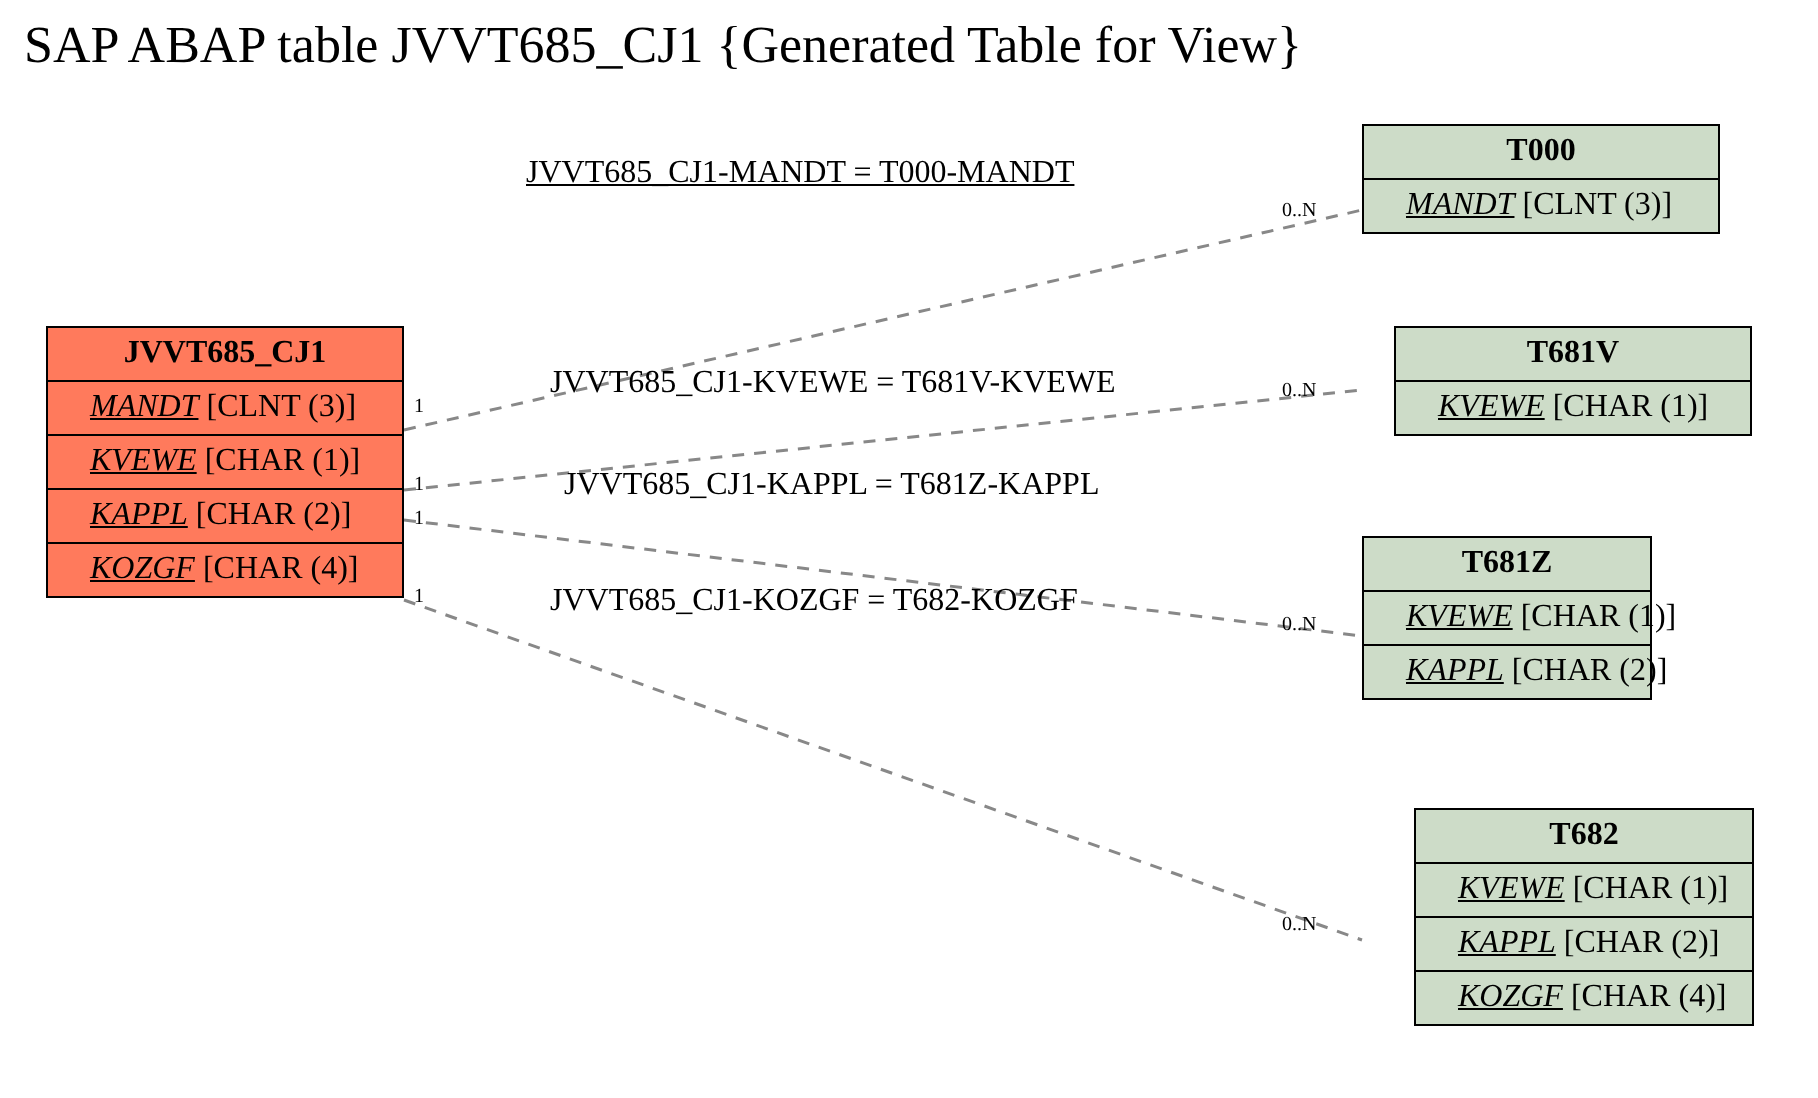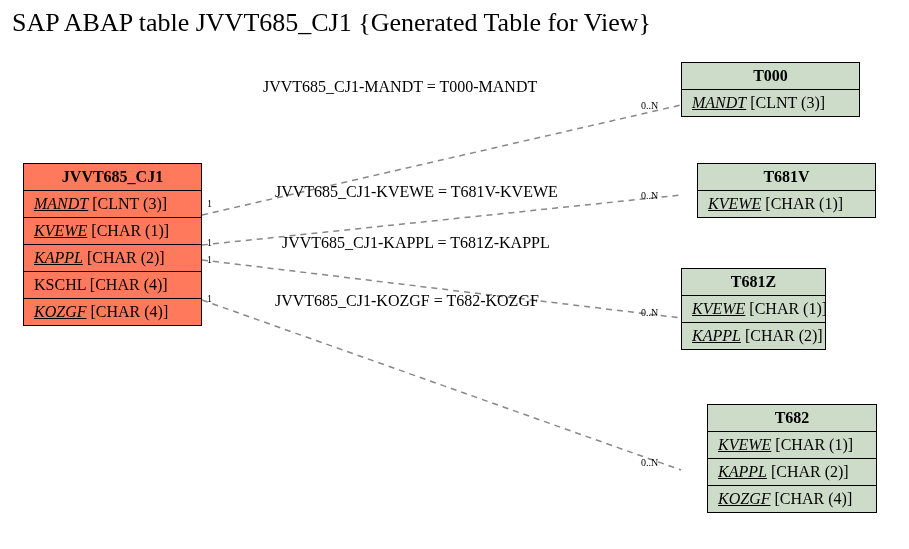--- a/index.html
+++ b/index.html
@@ -29,21 +29,21 @@
     font-size: 16px;
   }
   .entity .hdr {
     font-weight: bold;
     text-align: center;
     padding: 4px 6px;
     border-bottom: 1px solid #000;
     white-space: nowrap;
   }
   .entity .row {
-    padding: 4px 10px;
+    padding: 4px 21px;
     border-bottom: 1px solid #000;
     white-space: nowrap;
   }
   .entity .row:last-child { border-bottom: none; }
   .key { font-style: italic; text-decoration: underline; }
   .orange { background: #ff7a5c; }
   .green  { background: #cddcc8; }
   svg.links {
     position: absolute;
     left: 0; top: 0;
@@ -72,21 +72,20 @@
     <line x1="202" y1="245" x2="681" y2="195" stroke="#888" stroke-width="1.5" stroke-dasharray="6,5"></line>
     <line x1="202" y1="260" x2="681" y2="318" stroke="#888" stroke-width="1.5" stroke-dasharray="6,5"></line>
     <line x1="202" y1="300" x2="681" y2="470" stroke="#888" stroke-width="1.5" stroke-dasharray="6,5"></line>
   </svg>
 
   <div class="entity orange" style="left:23px; top:163px; width:179px;">
     <div class="hdr">JVVT685_CJ1</div>
     <div class="row"><span class="key">MANDT</span> <span>[CLNT (3)]</span></div>
     <div class="row"><span class="key">KVEWE</span> <span>[CHAR (1)]</span></div>
     <div class="row"><span class="key">KAPPL</span> <span>[CHAR (2)]</span></div>
-    <div class="row"><span>KSCHL</span> <span>[CHAR (4)]</span></div>
     <div class="row"><span class="key">KOZGF</span> <span>[CHAR (4)]</span></div>
   </div>
 
   <div class="entity green" style="left:681px; top:62px; width:179px;">
     <div class="hdr">T000</div>
     <div class="row"><span class="key">MANDT</span> <span>[CLNT (3)]</span></div>
   </div>
 
   <div class="entity green" style="left:681px; top:163px; width:179px;margin-left:16px;">
     <div class="hdr">T681V</div>
@@ -99,21 +98,21 @@
     <div class="row"><span class="key">KAPPL</span> <span>[CHAR (2)]</span></div>
   </div>
 
   <div class="entity green" style="left:707px; top:404px; width:170px;">
     <div class="hdr">T682</div>
     <div class="row"><span class="key">KVEWE</span> <span>[CHAR (1)]</span></div>
     <div class="row"><span class="key">KAPPL</span> <span>[CHAR (2)]</span></div>
     <div class="row"><span class="key">KOZGF</span> <span>[CHAR (4)]</span></div>
   </div>
 
-  <div class="lbl" style="left:263px; top:78px;">JVVT685_CJ1-MANDT = T000-MANDT</div>
+  <div class="lbl" style="left:263px; top:78px;text-decoration:underline;">JVVT685_CJ1-MANDT = T000-MANDT</div>
   <div class="lbl" style="left:275px; top:183px;">JVVT685_CJ1-KVEWE = T681V-KVEWE</div>
   <div class="lbl" style="left:282px; top:234px;">JVVT685_CJ1-KAPPL = T681Z-KAPPL</div>
   <div class="lbl" style="left:275px; top:292px;">JVVT685_CJ1-KOZGF = T682-KOZGF</div>
 
   <div class="card" style="left:207px; top:198px;">1</div>
   <div class="card" style="left:207px; top:237px;">1</div>
   <div class="card" style="left:207px; top:254px;">1</div>
   <div class="card" style="left:207px; top:293px;">1</div>
 
   <div class="card" style="left:641px; top:100px;">0..N</div>

